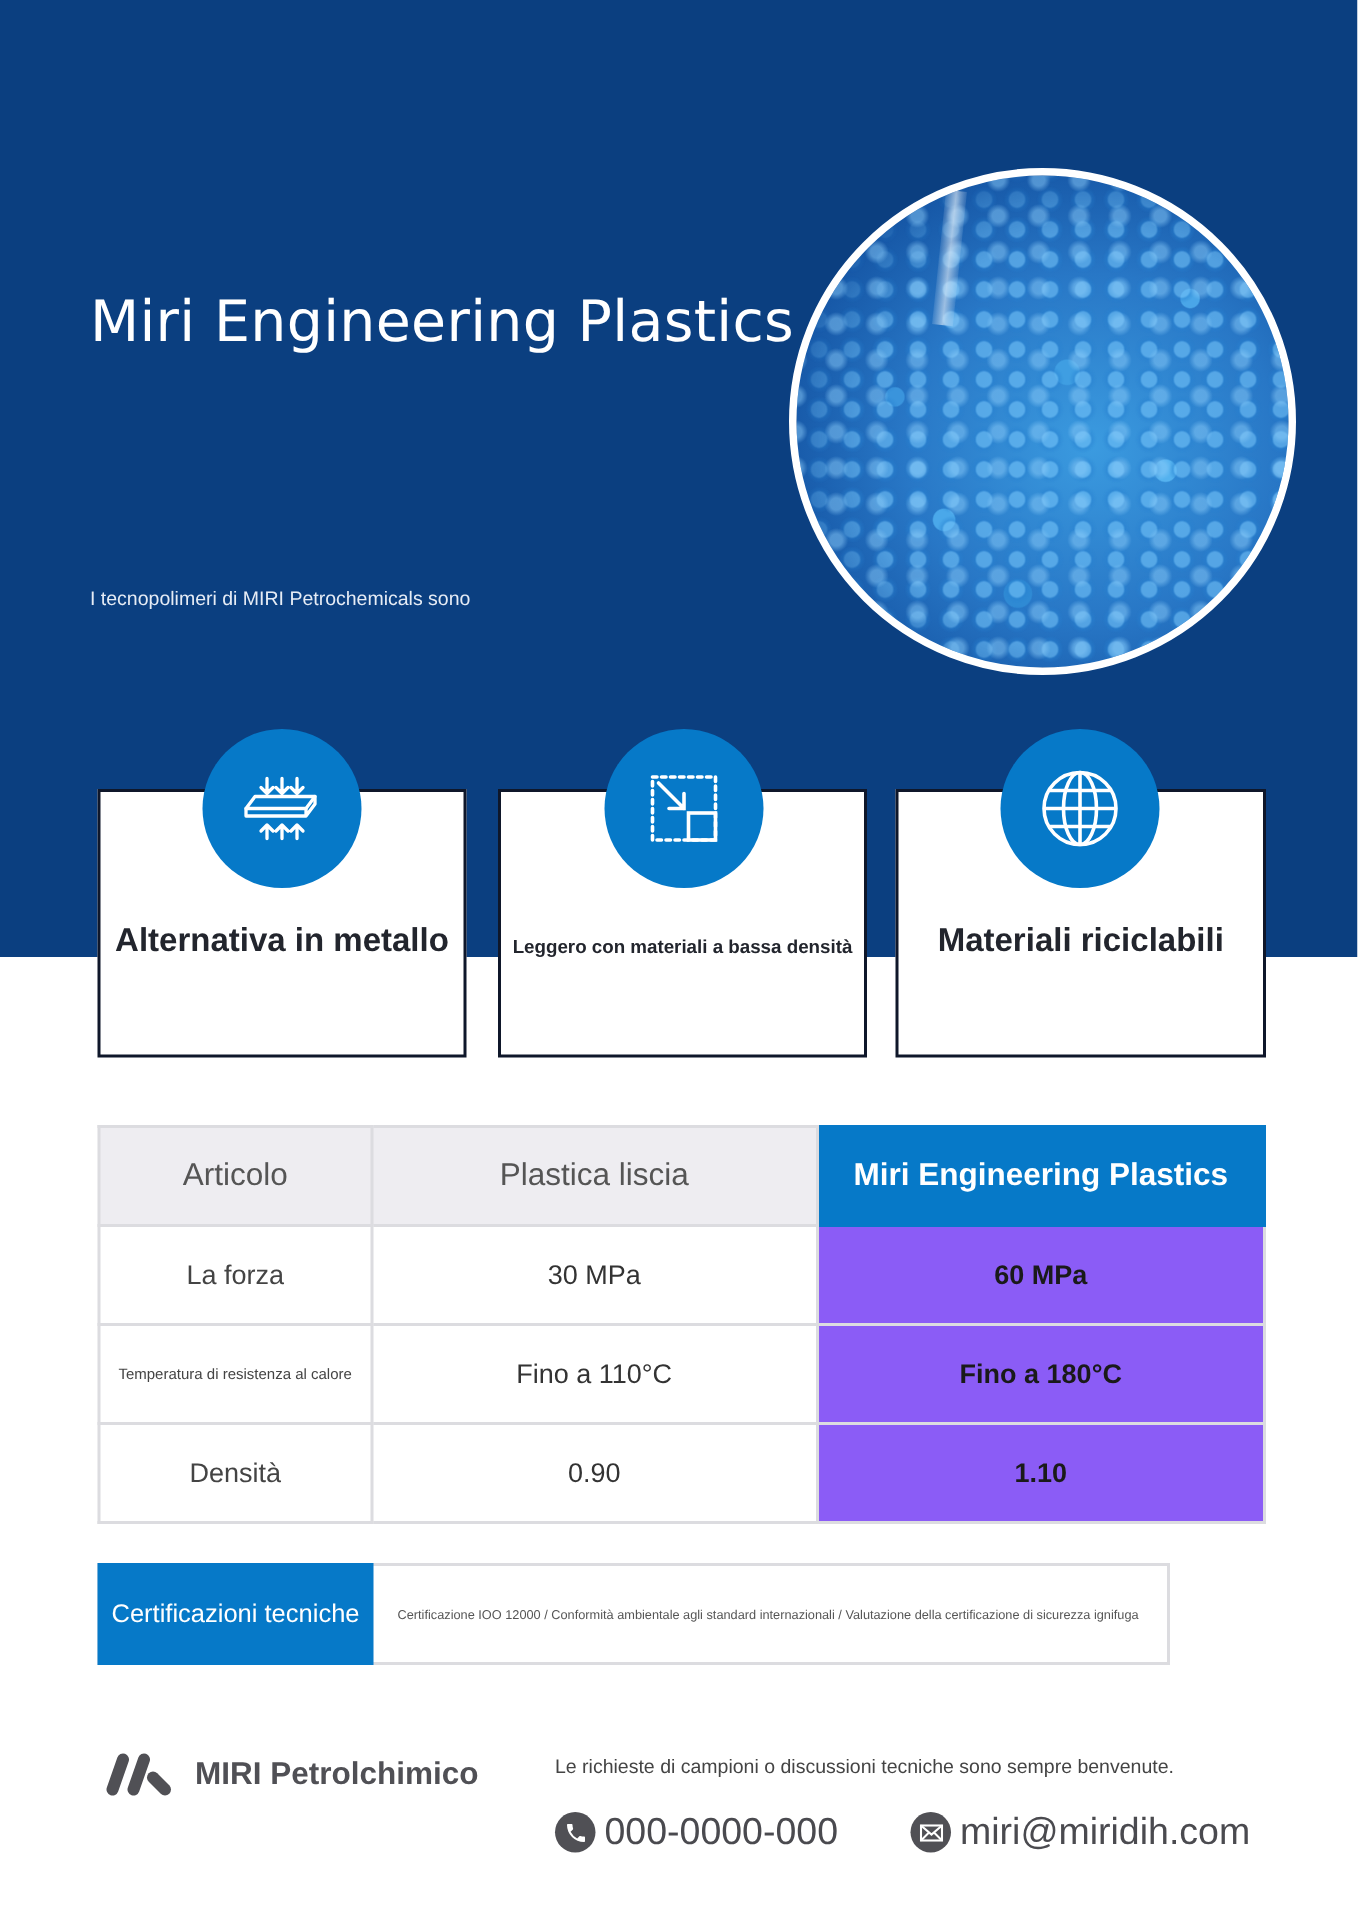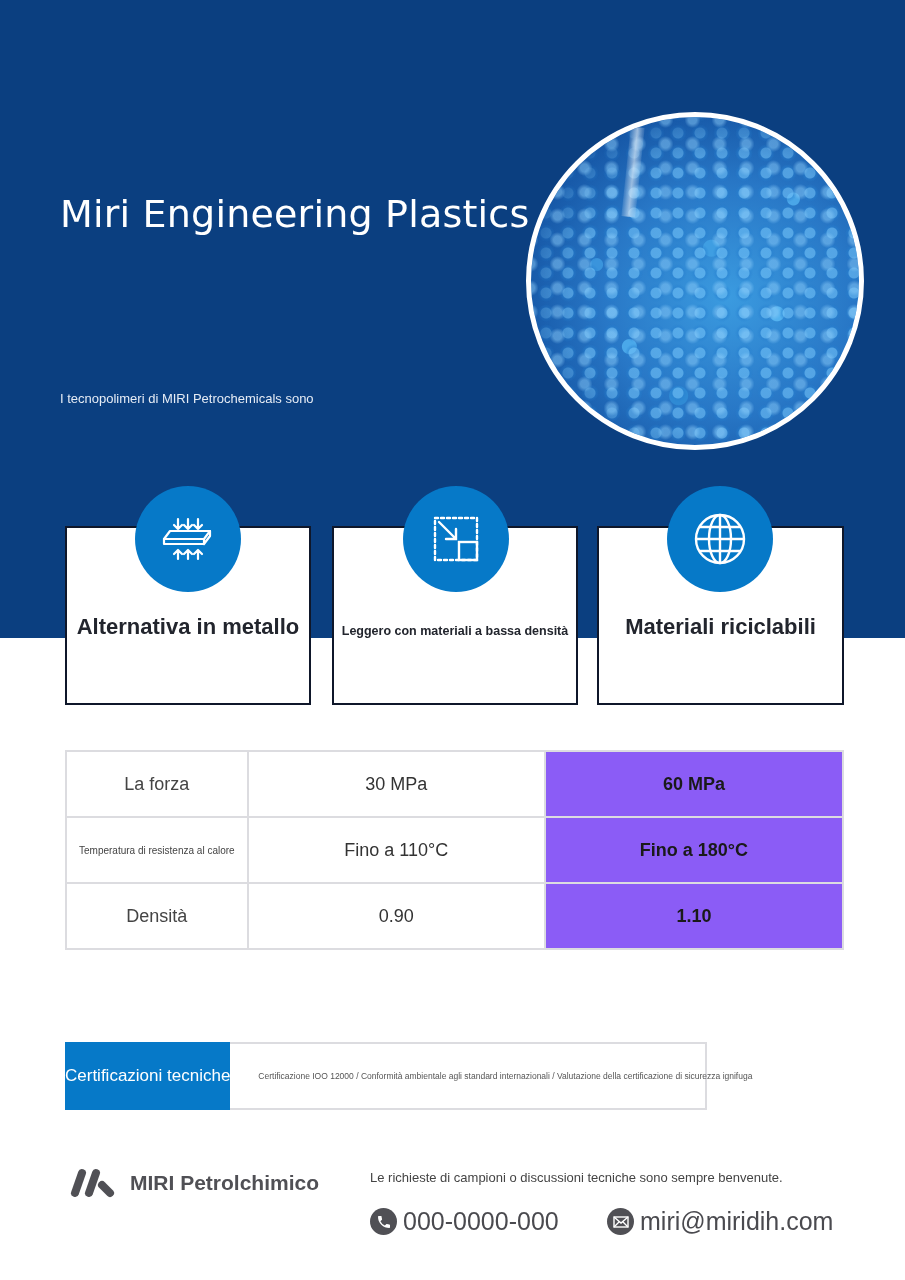--- a/index.html
+++ b/index.html
@@ -46,23 +46,23 @@
     .compare-table { position: absolute; left: 65px; top: 750px; width: 779px; border-collapse: collapse; }
     .compare-table td, .compare-table th { border: 2px solid #dcdce0; text-align: center; height: 66px; font-weight: normal; }
     .compare-table th { background: #eeedf1; color: #555; font-size: 21px; }
     .compare-table th.hl { background: #0679c8; color: #ffffff; font-weight: bold; border-color: #0679c8; }
     .compare-table td { background: #ffffff; color: #333; font-size: 18px; }
     .compare-table td.hl { background: #8b5cf6; color: #1a1a1a; font-weight: bold; }
     .compare-table td.label { color: #444; }
     .compare-table td.label.tiny { font-size: 10px; }
     .col1 { width: 182px; } .col2 { width: 298px; } .col3 { width: 299px; }
 
-    .cert-box { position: absolute; left: 65px; top: 1042px; width: 642px; height: 68px; border: 2px solid #dcdce0; background: #ffffff; display: flex; }
+    .cert-box { position: absolute; left: 65px; top: 1042px; width: 715px; height: 68px; border: 2px solid #dcdce0; background: #ffffff; display: flex; }
     .cert-title { width: 184px; margin: -2px 0 -2px -2px; background: #0679c8; color: #ffffff; font-size: 17px; display: flex; align-items: center; justify-content: center; white-space: nowrap; }
-    .cert-text { flex: 1; display: flex; align-items: center; padding-left: 28px; font-size: 8.5px; color: #555; white-space: nowrap; }
+    .cert-text { flex: 1; display: flex; align-items: center; padding-left: 16px; font-size: 8.5px; color: #555; white-space: nowrap; }
 
     .footer-logo { position: absolute; left: 70px; top: 1168px; display: flex; align-items: center; }
     .footer-logo .brand { margin-left: 14px; font-size: 21px; font-weight: bold; color: #505055; }
     .footer-note { position: absolute; left: 370px; top: 1170px; font-size: 13px; color: #444; white-space: nowrap; }
     .contact { position: absolute; top: 1207px; display: flex; align-items: center; font-size: 25px; color: #4a4a4f; white-space: nowrap; }
     .contact.phone { left: 370px; }
     .contact.mail { left: 607px; }
     .contact .ic { width: 27px; height: 27px; border-radius: 50%; background: #505055; display: flex; align-items: center; justify-content: center; margin-right: 6px; }
   </style>
 </head>
@@ -115,20 +115,25 @@
   </svg>
 </div>
 
 <table class="compare-table">
   <colgroup>
       <col class="col1">
       <col class="col2">
       <col class="col3">
     </colgroup>
   <tbody>
+      <tr>
+    <th>Articolo</th>
+    <th>Plastica liscia</th>
+    <th class="hl">Miri Engineering Plastics</th>
+  </tr>
   <tr>
     <td class="label">La forza</td>
     <td>30 MPa</td>
     <td class="hl">60 MPa</td>
   </tr>
   <tr>
     <td class="label tiny">Temperatura di resistenza al calore</td>
     <td>Fino a 110°C</td>
     <td class="hl">Fino a 180°C</td>
   </tr>

